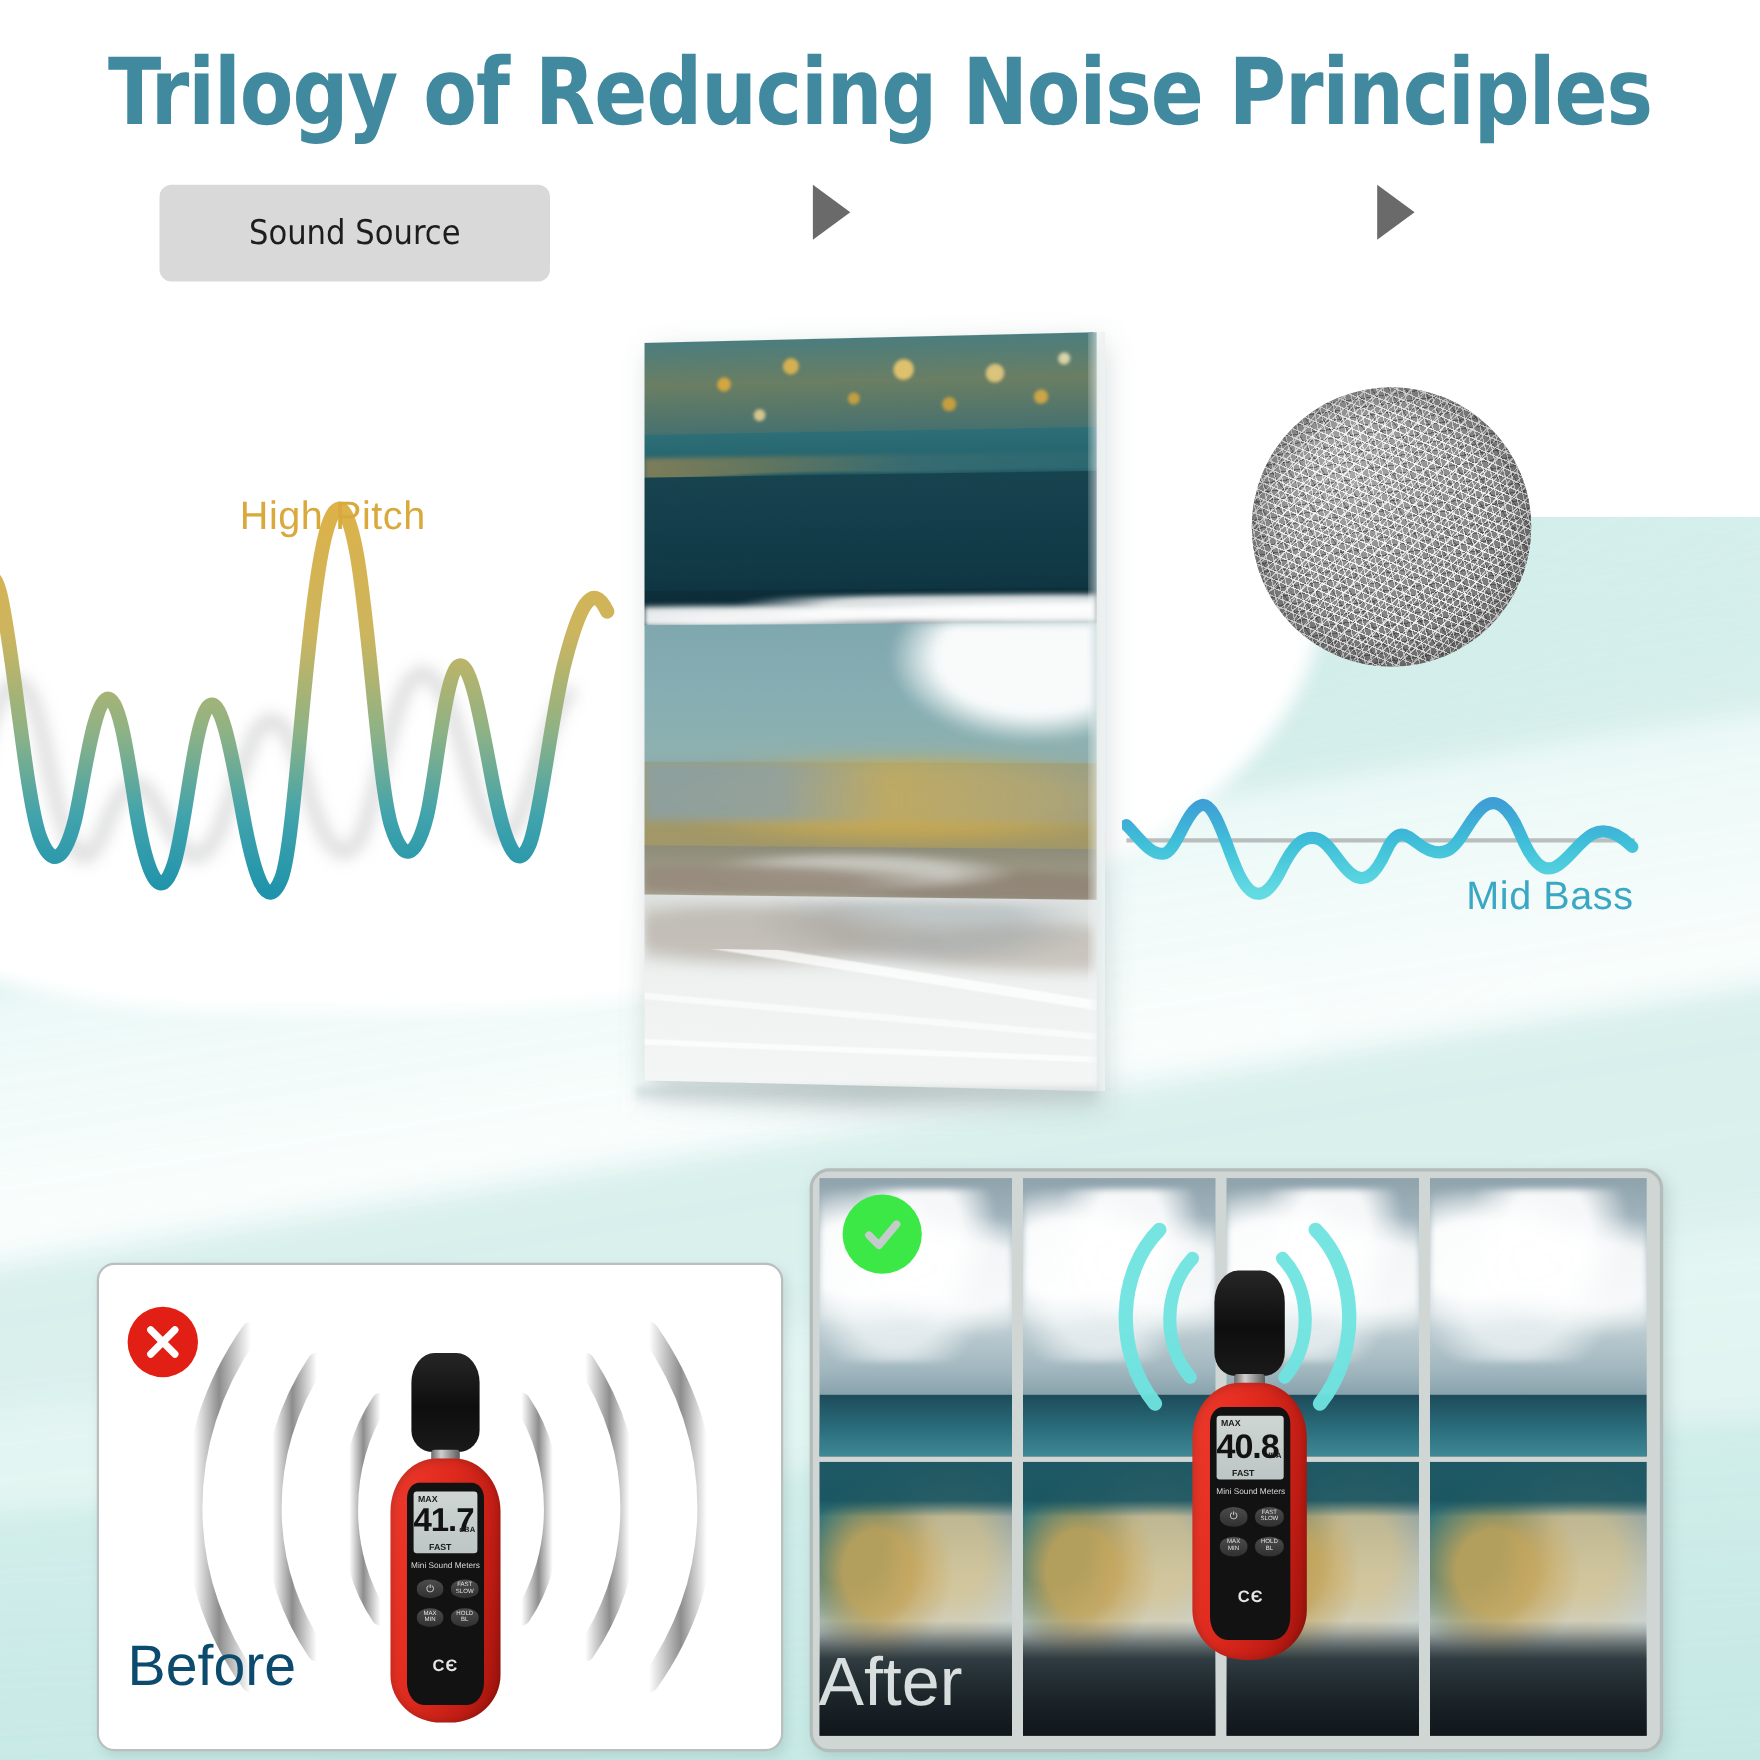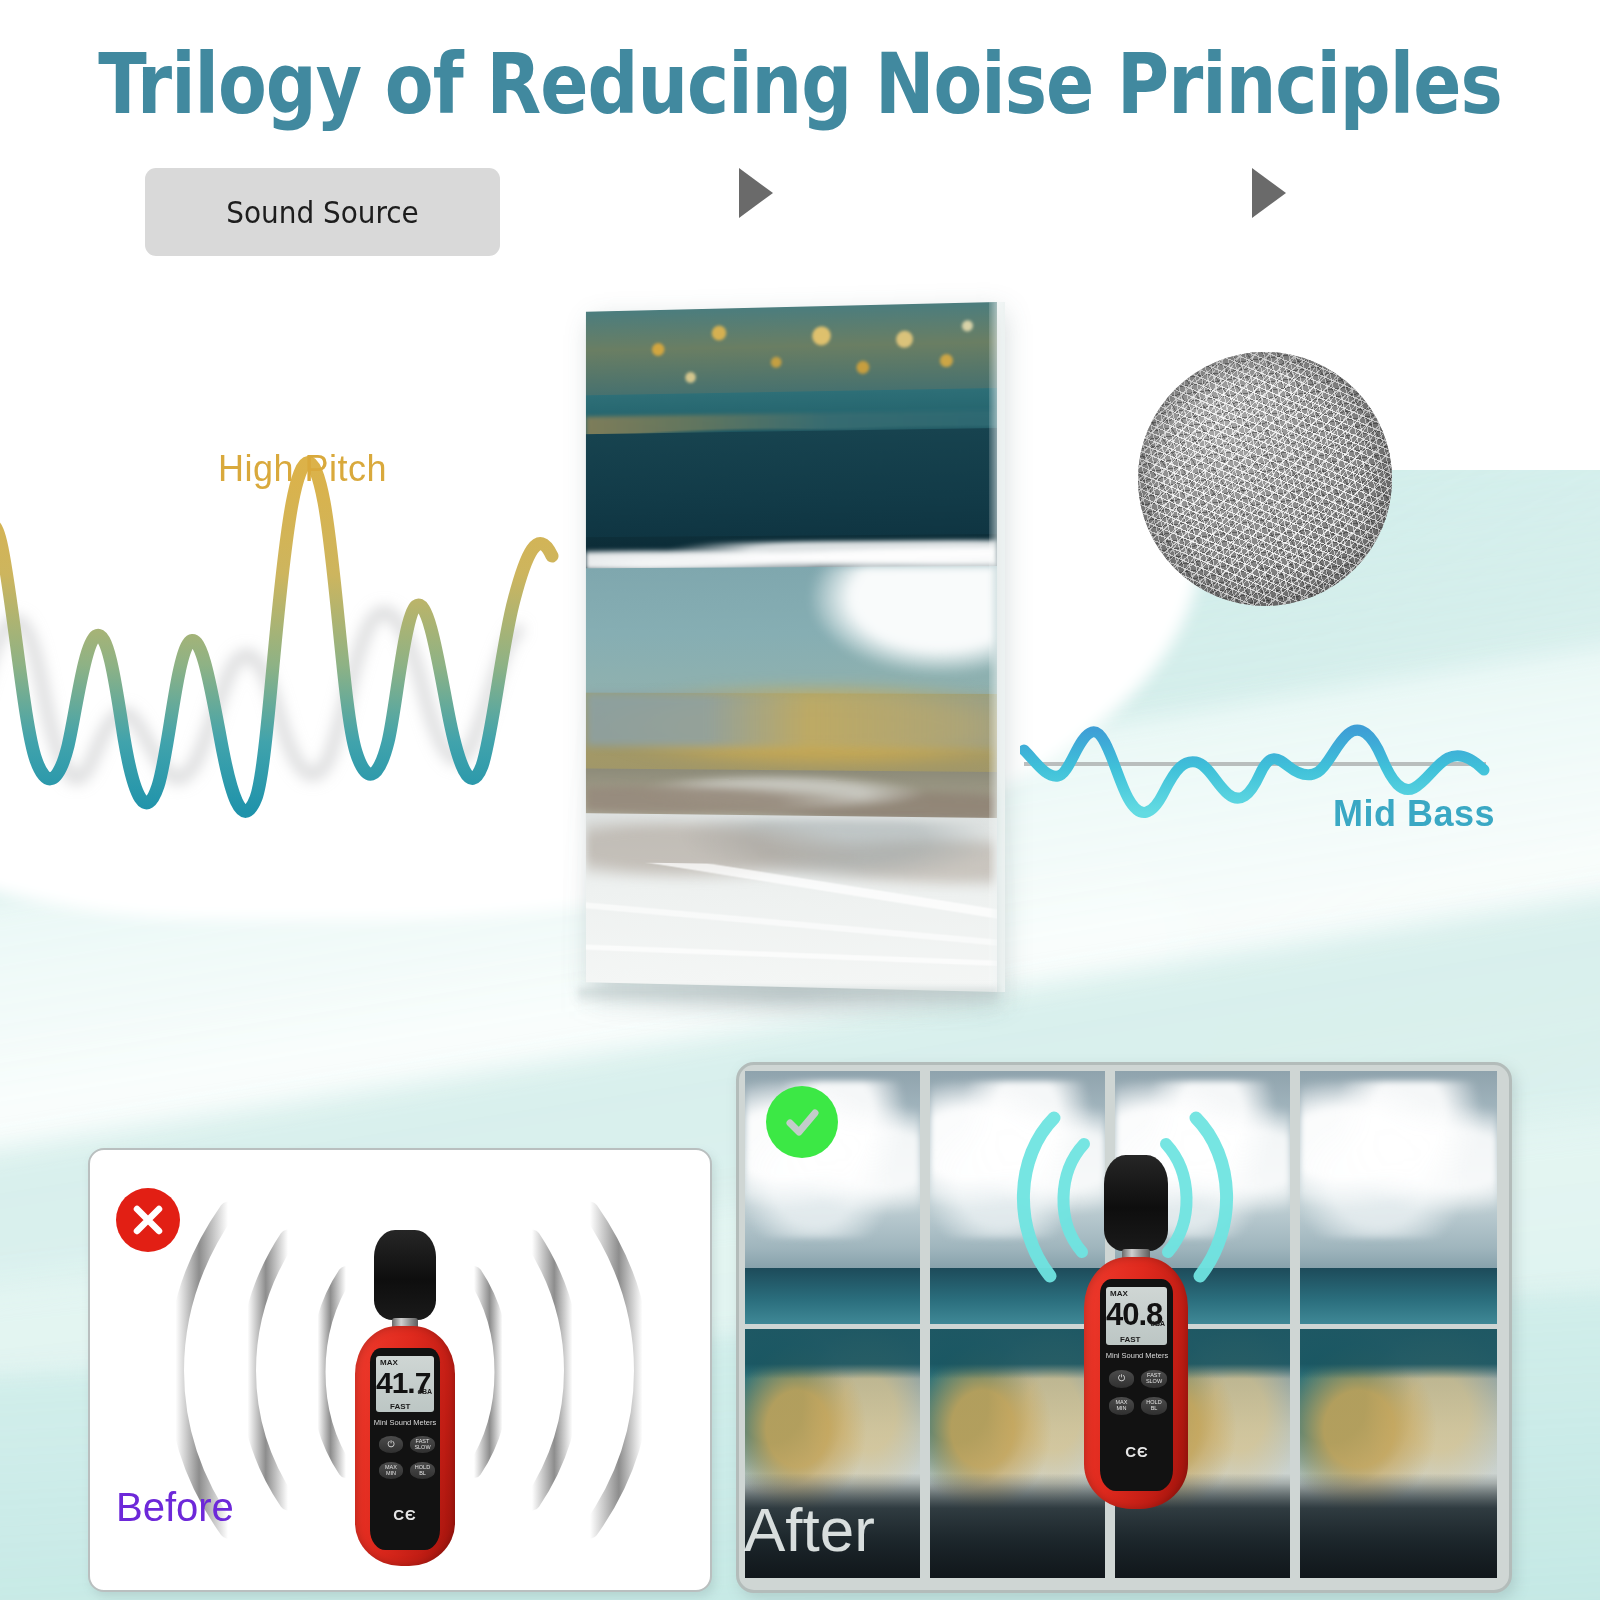--- a/index.html
+++ b/index.html
@@ -111,21 +111,21 @@
     transform:perspective(1400px) rotateY(-5.5deg);transform-origin:right center;}
   .art-base{position:absolute;left:6px;top:686px;width:420px;height:18px;
     background:linear-gradient(180deg,rgba(185,197,198,.55),rgba(255,255,255,0));filter:blur(3px);}
 
   
   .wave-left{position:absolute;left:-20px;top:430px;width:620px;height:430px;}
   .wave-right{position:absolute;left:1020px;top:700px;width:470px;height:130px;}
 
   
   .lbl-high{position:absolute;left:218px;top:408px;font-size:36px;color:#d9a93c;font-weight:400;letter-spacing:.5px;margin-top:40px;}
-  .lbl-mid{position:absolute;left:1333px;top:793px;font-size:36px;color:#3aa8c4;font-weight:700;letter-spacing:.5px;}
+  .lbl-mid{position:absolute;left:1333px;top:793px;font-size:36px;color:#3aa8c4;font-weight:400;letter-spacing:.5px;}
 
   
   .porous{position:absolute;left:1138px;top:352px;width:254px;height:254px;border-radius:50%;overflow:hidden;
      background:#8c8c8c;}
   .porous .fibers{position:absolute;inset:-20%;
     background:
       repeating-linear-gradient(23deg, rgba(255,255,255,.85) 0 1px, rgba(255,255,255,0) 1px 7px),
       repeating-linear-gradient(-41deg, rgba(255,255,255,.7) 0 1px, rgba(255,255,255,0) 1px 9px),
       repeating-linear-gradient(77deg, rgba(255,255,255,.65) 0 1px, rgba(255,255,255,0) 1px 6px),
       repeating-linear-gradient(128deg, rgba(255,255,255,.6) 0 1px, rgba(255,255,255,0) 1px 11px),
@@ -143,21 +143,21 @@
   .panel-before{left:88px;top:1148px;width:620px;height:440px;background:#fff;
      border:2px solid #b9bfbf;box-shadow:3px 5px 10px rgba(120,140,140,.22);}
   .panel-after{left:736px;top:1062px;width:770px;height:525px;background:#cfd6d4;
      border:3px solid #b3bcba;border-radius:18px;overflow:hidden;
      box-shadow:4px 6px 14px rgba(110,130,130,.25);}
 
   .badge{position:absolute;border-radius:50%;display:flex;align-items:center;justify-content:center;}
   .badge-x{left:116px;top:1188px;width:64px;height:64px;background:#e21f14;}
   .badge-ok{left:766px;top:1086px;width:72px;height:72px;background:#3ce845;}
 
-  .beforeTxt{position:absolute;left:116px;top:1485px;font-size:40px;color:#6d28d9;}
+  .beforeTxt{position:absolute;left:116px;top:1485px;font-size:52px;color:#0c4a6e;}
   .afterTxt{position:absolute;left:744px;top:1494px;font-size:62px;color:#f2f7f6;opacity:.88;}
 
   
   .grid-art{position:absolute;inset:0;}
   .ga-cell{position:absolute;overflow:hidden;background:#9fb0b6;}
   .ga-sky{background:linear-gradient(180deg,#8fa3ad 0%,#a9bcc4 22%,#c8d6da 48%,#9fb5bd 70%,#6f8e99 86%,#28424c 100%);}
   .ga-cloud{position:absolute;left:0;right:0;top:4%;height:62%;
     background:
      radial-gradient(ellipse at 22% 40%,rgba(255,255,255,.95) 0 26%,transparent 50%),
      radial-gradient(ellipse at 55% 22%,rgba(255,255,255,.9) 0 24%,transparent 48%),

